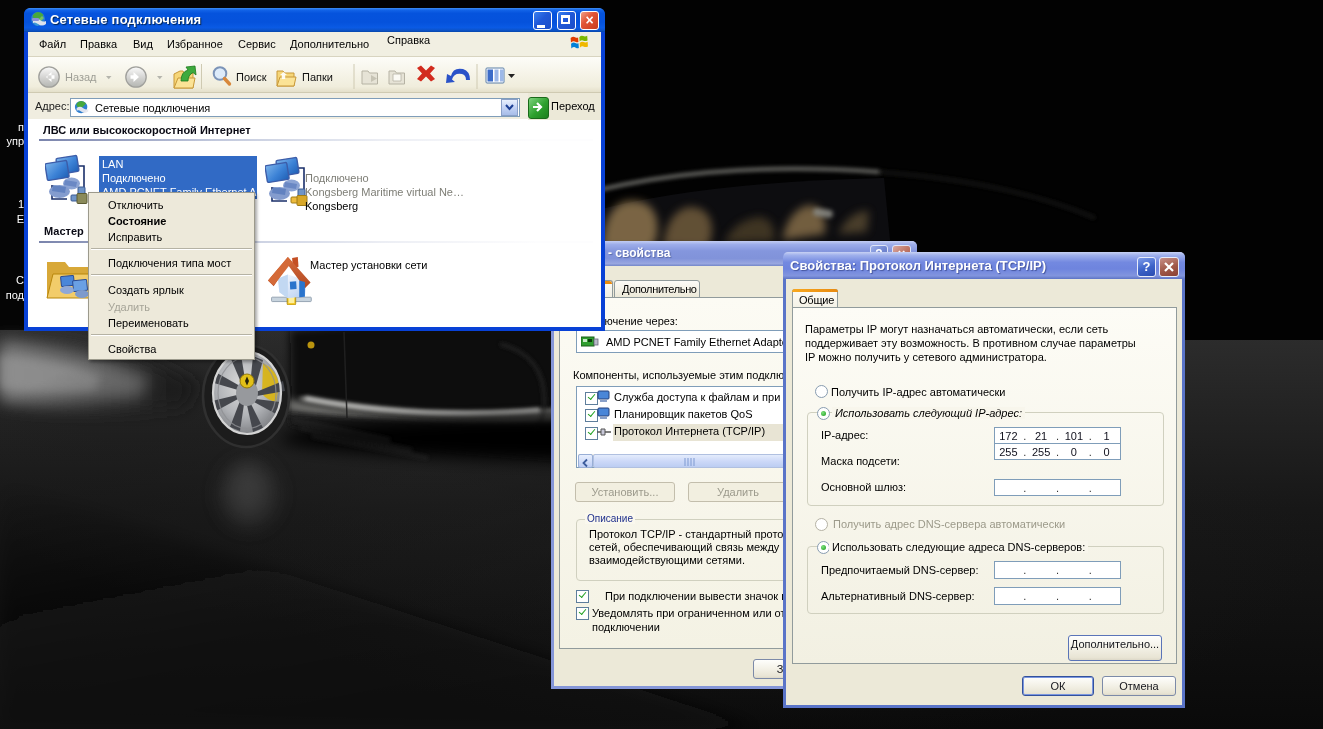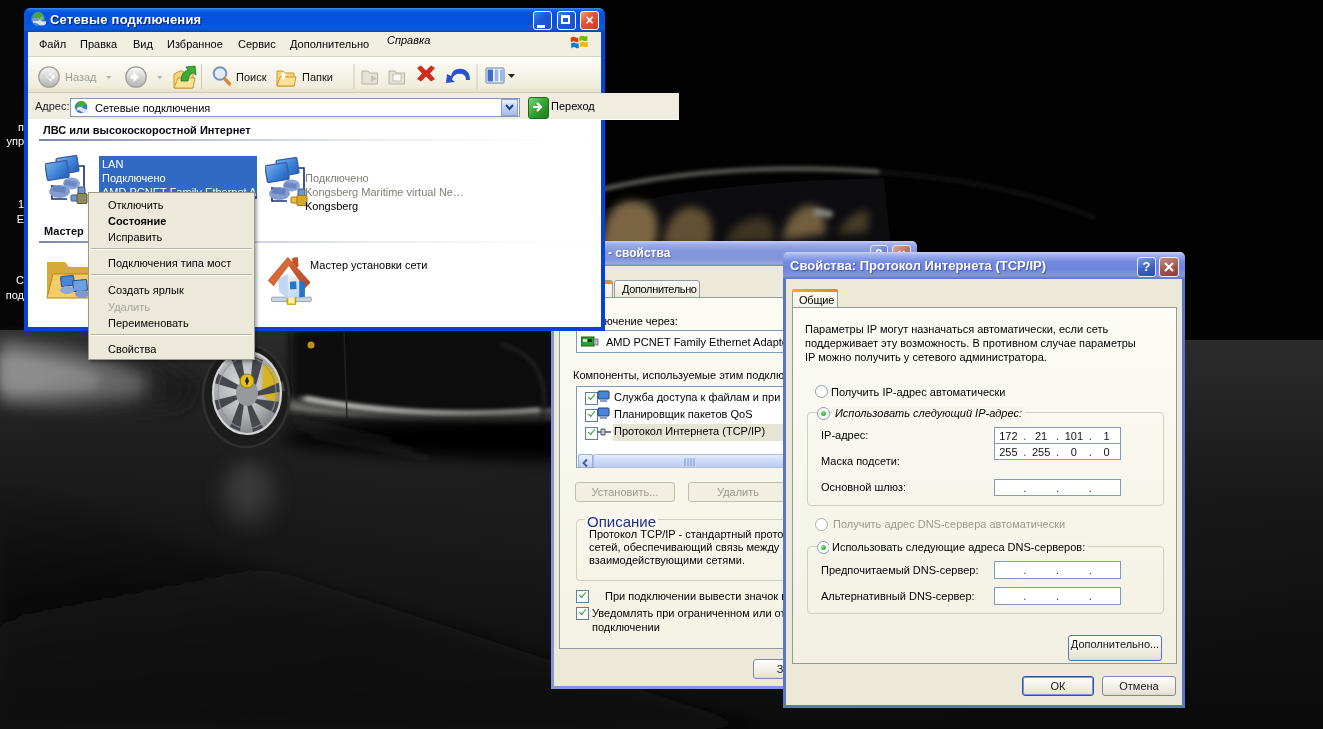--- a/index.html
+++ b/index.html
@@ -3,21 +3,21 @@
 <style>
 html,body{margin:0;padding:0;}
 body{width:1323px;height:729px;overflow:hidden;position:relative;background:#000;
   font-family:"Liberation Sans",sans-serif;}
 .abs{position:absolute;}
 
 .win{position:absolute;border-radius:6px 6px 0 0;}
 .tbtn{position:absolute;width:19px;height:19px;border-radius:3px;border:1px solid #fff;
   color:#fff;text-align:center;line-height:17px;font-weight:bold;font-size:13px;box-sizing:border-box;}
 .gb{position:absolute;border:1px solid #d0d0bf;border-radius:4px;}
-.gb>span.cap{position:absolute;top:-7px;left:8px;background:#f1efe2;padding:0 2px;font-size:15px;}
+.gb>span.cap{position:absolute;top:-7px;left:8px;background:#f1efe2;padding:0 2px;font-size:10px;}
 .fld{position:absolute;background:#fff;border:1px solid #7f9db9;box-sizing:border-box;}
 .btn{position:absolute;box-sizing:border-box;border:1px solid #7c8aa8;border-radius:3px;
   background:linear-gradient(180deg,#fefefc 0%,#f4f2e8 45%,#e8e4d4 90%,#ddd8c8 100%);
   font-size:11px;color:#15161c;text-align:center;}
 .rad{position:absolute;width:11px;height:11px;border-radius:50%;background:#fff;border:1px solid #889cb0;box-sizing:content-box;}
 .rad.on:after{content:"";position:absolute;left:3px;top:3px;width:5px;height:5px;border-radius:50%;
   background:radial-gradient(circle at 35% 35%,#7ce27c,#1c9a1c);}
 .cb{position:absolute;width:11px;height:11px;background:#fff;border:1px solid #5e7e9c;}
 .cb:after{content:"";position:absolute;left:1.5px;top:0.5px;width:6px;height:3px;border-left:1.7px solid #21a121;
   border-bottom:1.7px solid #21a121;transform:rotate(-50deg);}
@@ -260,21 +260,21 @@
   <div class="tbtn" style="left:556px;top:3px;background:linear-gradient(135deg,#f0a088,#e25637 40%,#c83d1e);font-size:14px;">×</div>
  </div>
 
  <div class="abs" style="left:0;top:24px;width:573px;height:25px;background:#f1efe2;border-bottom:1px solid #d8d4c0;box-sizing:border-box;">
   <span class="t11" style="left:11px;top:6px;">Файл</span>
   <span class="t11" style="left:52px;top:6px;">Правка</span>
   <span class="t11" style="left:105px;top:6px;">Вид</span>
   <span class="t11" style="left:139px;top:6px;">Избранное</span>
   <span class="t11" style="left:210px;top:6px;">Сервис</span>
   <span class="t11" style="left:262px;top:6px;">Дополнительно</span>
-  <span class="t11" style="left:359px;top:2px;font-style:italic;">Справка</span>
+  <span class="t11" style="left:359px;top:2px;">Справка</span>
   <svg class="abs" style="left:541px;top:1px" width="21" height="21" viewBox="0 0 21 21">
    <g transform="rotate(-4 10 10)">
     <path d="M2,4.5 q2.5,-2 4.5,-0.5 q1.5,1 3,0.5 l0,4.5 q-1.5,0.5 -3,-0.5 q-2,-1.5 -4.5,0.5 Z" fill="#e03c00"></path>
     <path d="M10.7,4.2 q2,-2 4,-0.8 q1.8,1 4,0 l0,4.6 q-2.2,1 -4,0 q-2,-1.2 -4,0.6 Z" fill="#7ab800"></path>
     <path d="M2,10.2 q2.5,-2 4.5,-0.5 q1.5,1 3,0.5 l0,4.7 q-1.5,0.5 -3,-0.5 q-2,-1.5 -4.5,0.5 Z" fill="#0080d8"></path>
     <path d="M10.7,10 q2,-1.8 4,-0.6 q1.8,1 4,0 l0,4.6 q-2.2,1 -4,0 q-2,-1.2 -4,0.6 Z" fill="#f0b800"></path>
    </g>
   </svg>
  </div>
 
@@ -339,21 +339,21 @@
    <line x1="439" y1="2" x2="439" y2="27" stroke="#cfcab2" stroke-width="1"></line>
 
    <rect x="448" y="6" width="18" height="15" rx="1" fill="#fff" stroke="#5a7ea8" stroke-width="1"></rect>
    <rect x="449.5" y="7.5" width="5.5" height="12" fill="#3c6cc8"></rect>
    <rect x="456.5" y="7.5" width="4" height="12" fill="#9db8e8"></rect>
    <rect x="462" y="7.5" width="3.6" height="12" fill="#9db8e8"></rect>
    <path d="M470,12 l7,0 -3.5,4 Z" fill="#222"></path>
   </svg>
  </div>
 
- <div class="abs" style="left:0;top:85px;width:651px;height:27px;background:#f0ede0;border-bottom:1px solid #fff;box-sizing:border-box;">
+ <div class="abs" style="left:0;top:85px;width:500px;height:27px;background:#f0ede0;border-bottom:1px solid #fff;box-sizing:border-box;">
   <span class="t11" style="left:7px;top:7px;color:#222;">Адрес:</span>
   <div class="abs" style="left:42px;top:5px;width:450px;height:19px;background:#fff;border:1px solid #7f9db9;box-sizing:border-box;">
    <svg class="abs" style="left:3px;top:1px" width="16" height="16" viewBox="0 0 18 18">
     <circle cx="8" cy="8" r="7" fill="#2f7fd0"></circle>
     <path d="M2.5,5 A7,7 0 0,1 8,1 A7,7 0 0,1 13.5,4 L10,8 L4,8 Z" fill="#47a83c"></path>
     <path d="M3,9 q4,-3 7,0 q3,2.5 6,1 l0,3 q-4,3 -8,0 q-3,-2.5 -5,-1 Z" fill="#e8e8ee" opacity="0.95"></path>
    </svg>
    <span class="t11" style="left:24px;top:3px;">Сетевые подключения</span>
    <div class="abs" style="right:1px;top:0px;width:17px;height:17px;background:linear-gradient(180deg,#e8f0fd,#c3d3f5 50%,#a8bde8);border:1px solid #8aa0c8;box-sizing:border-box;">
     <svg width="15" height="15" viewBox="0 0 15 15">

